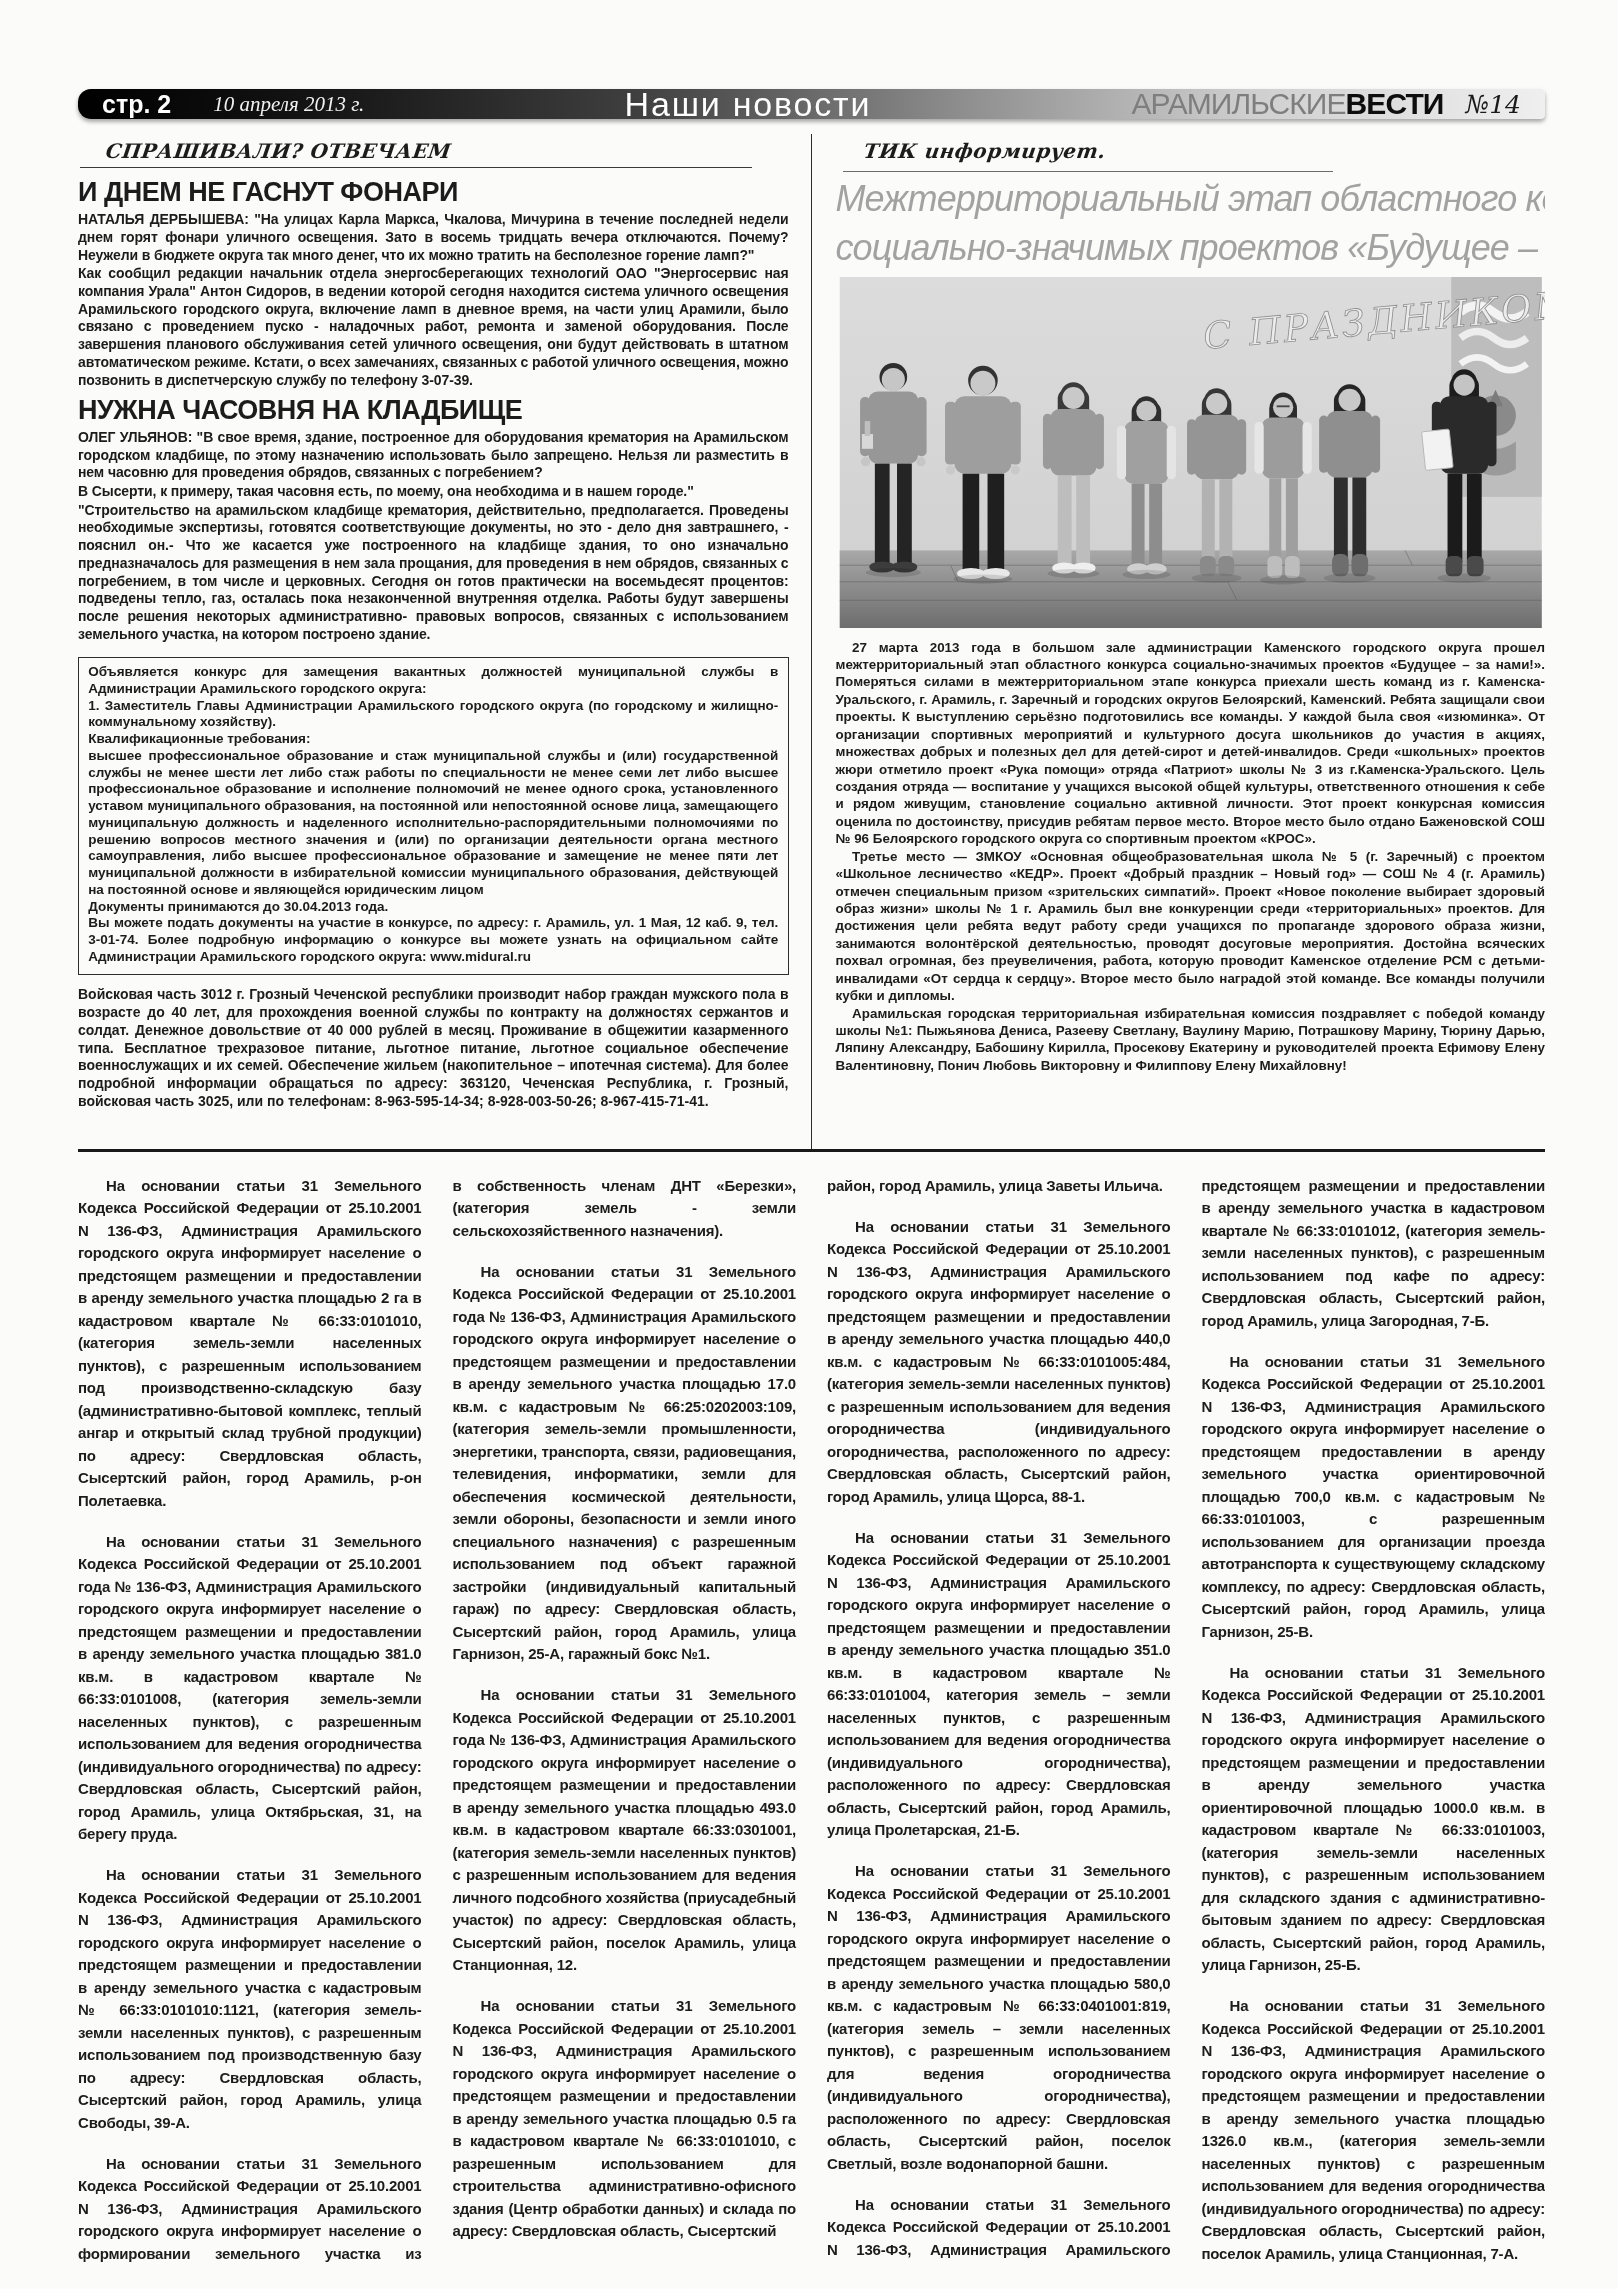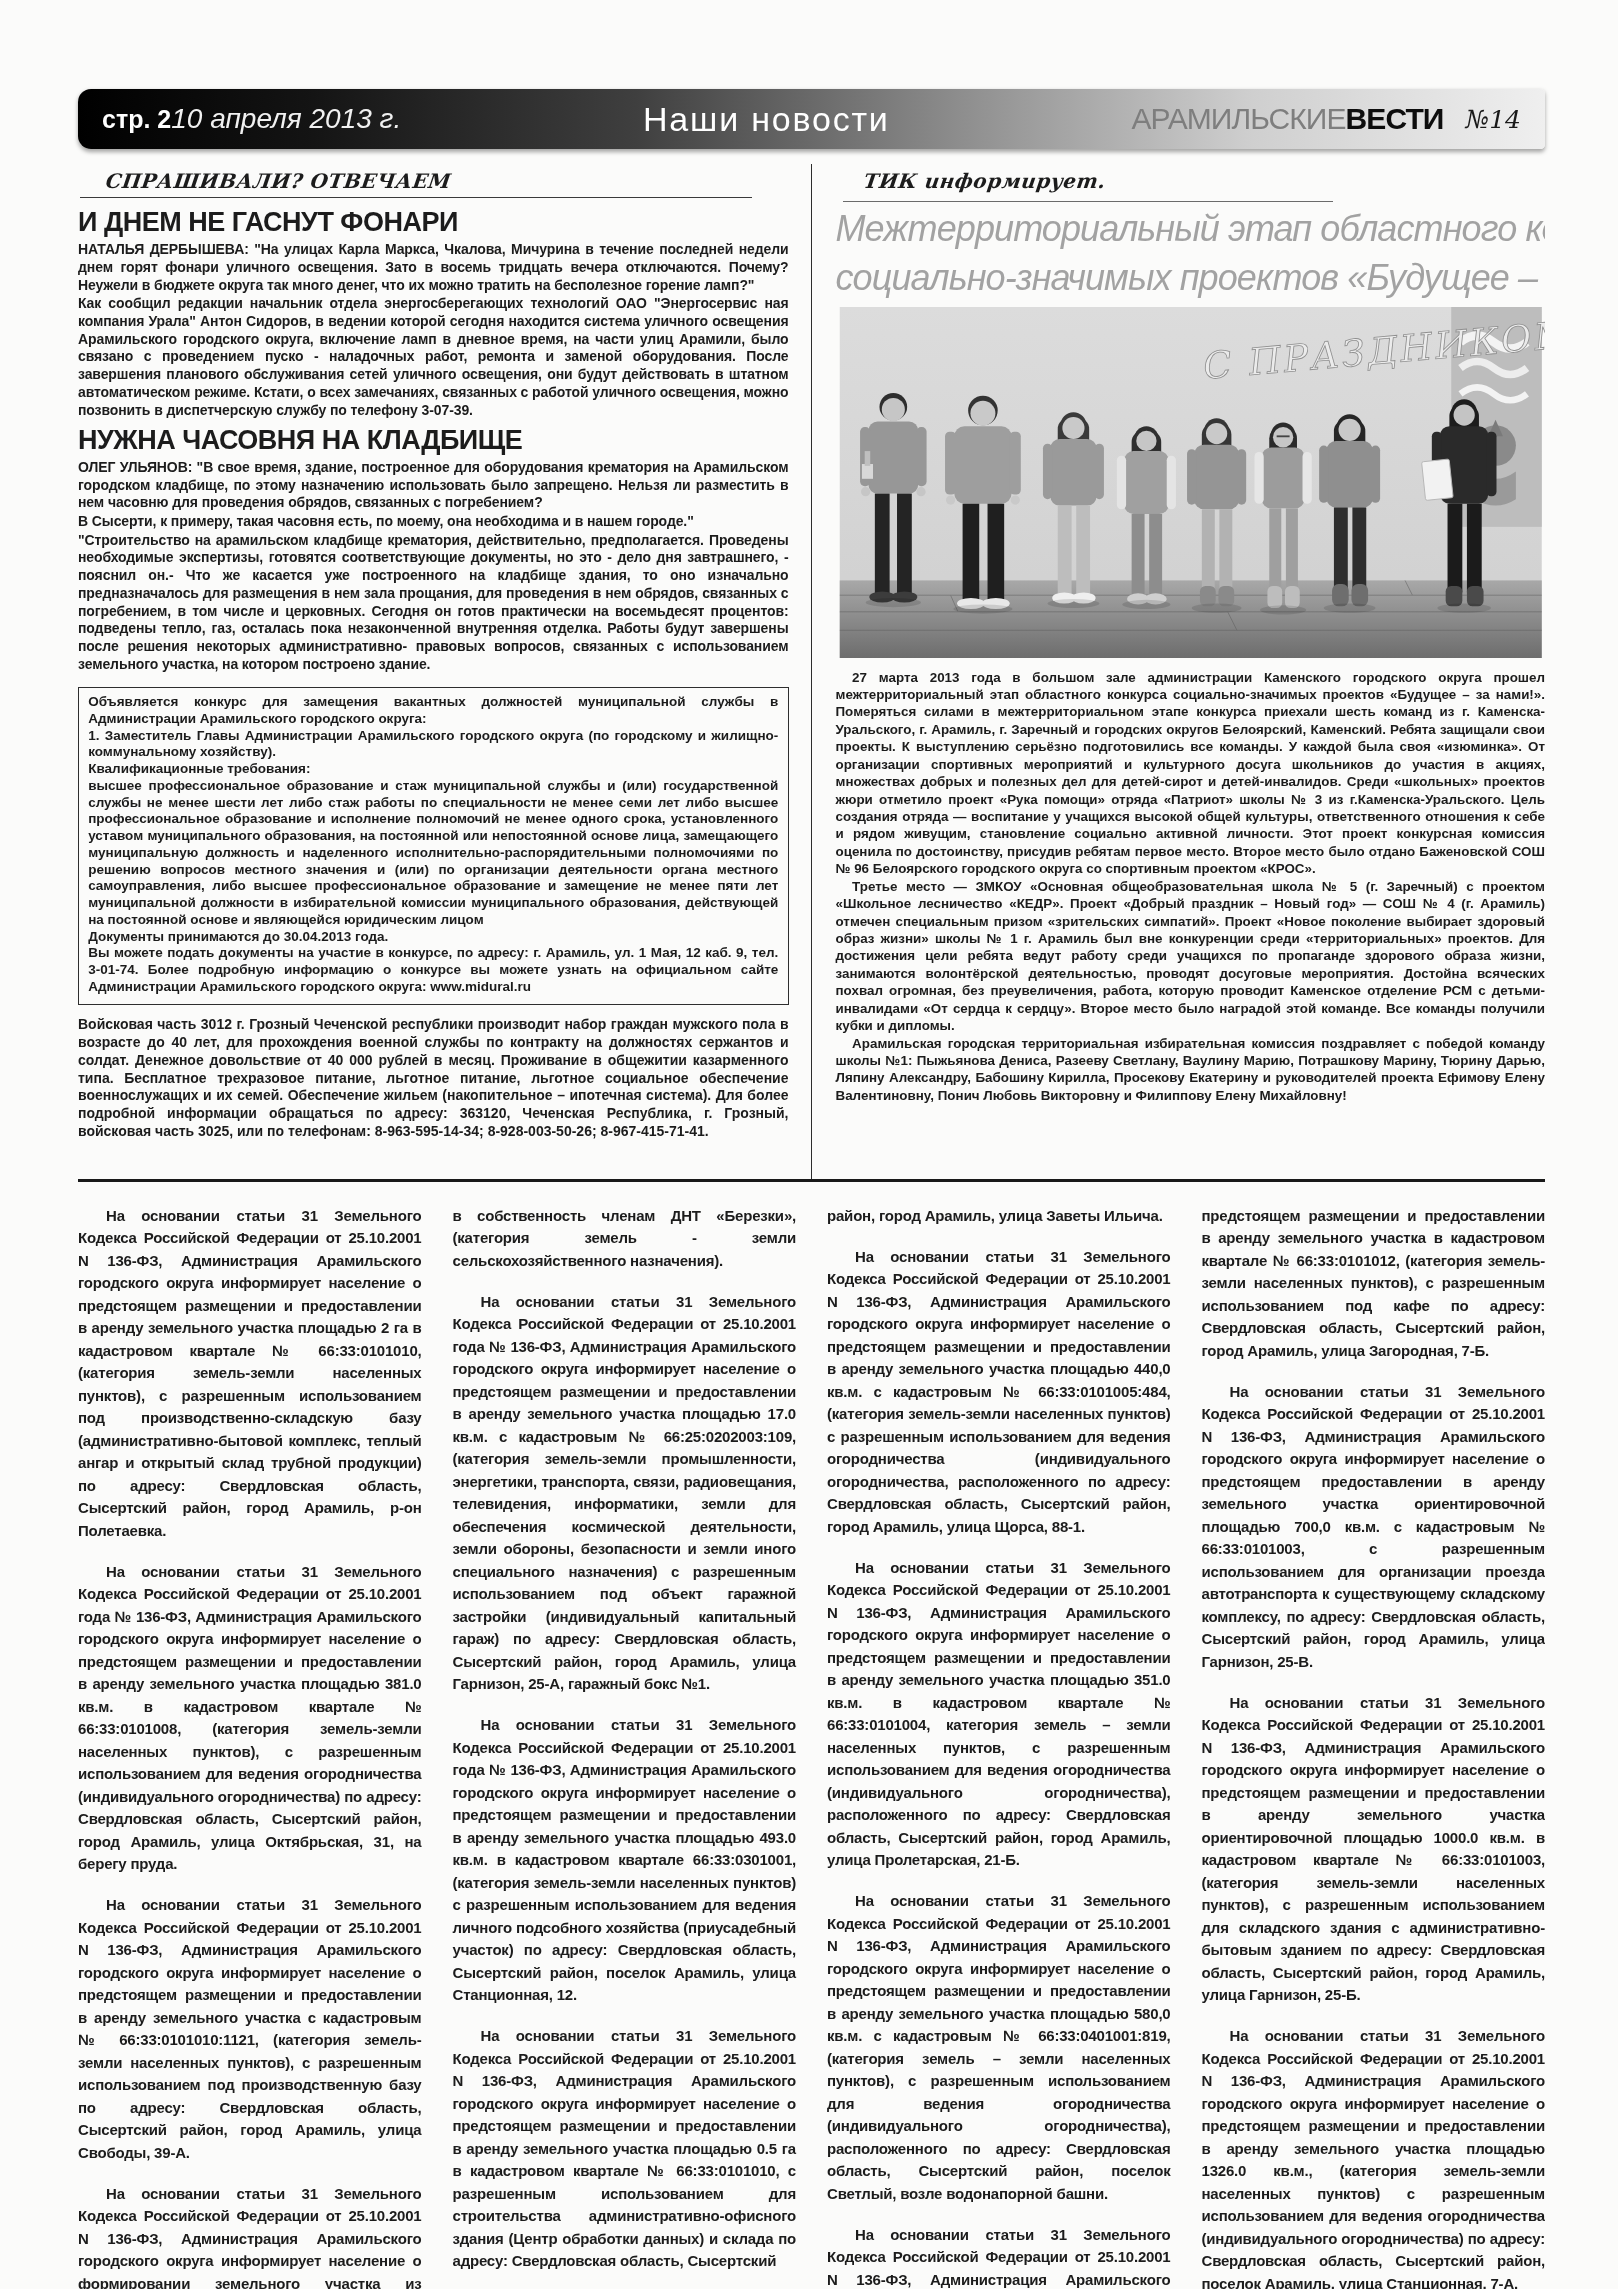--- a/index.html
+++ b/index.html
@@ -5,27 +5,27 @@
   html,body{margin:0;padding:0;}
   body{
     width:1619px;height:2290px;overflow:hidden;
     background:#fbfbfa;color:#1c1c1c;
     font-family:"Liberation Sans", sans-serif;
   }
   .page{padding:89px 74px 0 78px;}
 
   
   .masthead{
-    height:60px;border-radius:13px 4.6px 4.6px 13px;
+    height:30px;border-radius:13px 4.6px 4.6px 13px;
     background:linear-gradient(90deg,#000 0%,#141414 16%,#3f3f3f 38%,#8d8d8d 60%,#cfcfcf 80%,#efefef 100%);
     display:flex;align-items:center;padding:0 24px;
     box-shadow:0 2.8px 4.6px rgba(0,0,0,.35);
   }
   .page-num{color:#fff;font-weight:bold;font-size:25px;white-space:nowrap;}
-  .issue-date{color:#f1f1f1;font-family:Liberation Sans, sans-serif;font-style:italic;font-size:28px;white-space:nowrap;}
+  .issue-date{color:#f1f1f1;font-family:Liberation Serif, serif;font-style:italic;font-size:21px;margin-left:42px;white-space:nowrap;}
   .section-title{color:#fff;font-size:34px;letter-spacing:1.8px;margin:0 auto;white-space:nowrap;font-weight:400;}
   .brand{font-size:30px;letter-spacing:-0.9px;white-space:nowrap;}
   .brand-light{color:#7e7e7e;}
   .brand-dark{color:#0d0d0d;font-weight:bold;}
   .issue-no{font-family:"DejaVu Serif",serif;font-style:italic;font-size:25px;color:#1a1a1a;margin-left:22px;white-space:nowrap;}
 
   
   .columns{
     display:grid;grid-template-columns:1fr 1fr;
     margin-top:14.8px;height:1015px;overflow:hidden;

